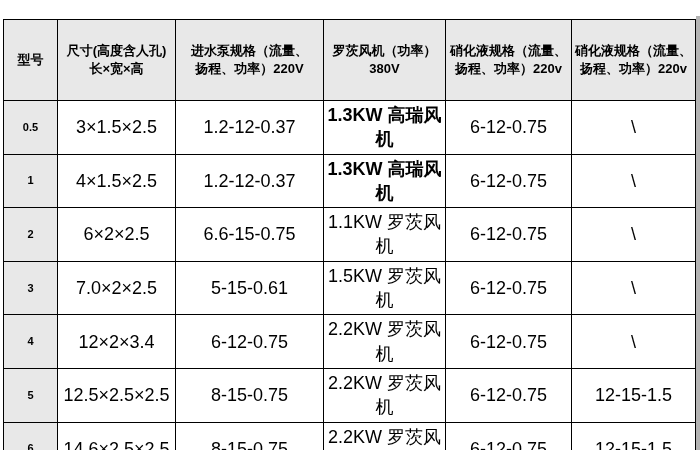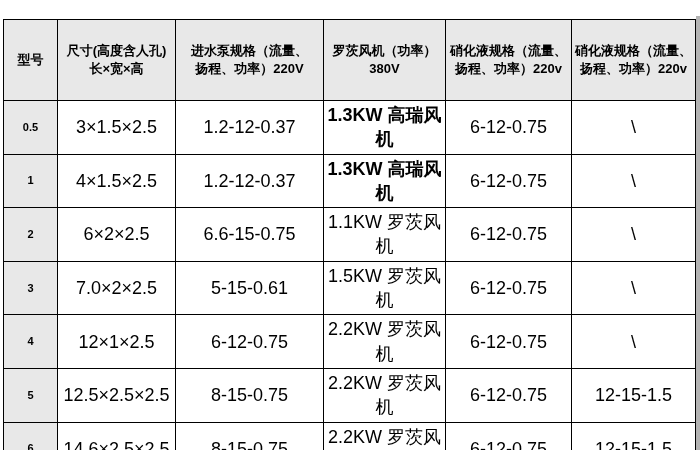--- a/index.html
+++ b/index.html
@@ -136,21 +136,21 @@
         <tr>
           <td class="model">3</td>
           <td>7.0×2×2.5</td>
           <td>5-15-0.61</td>
           <td>1.5KW 罗茨风机</td>
           <td>6-12-0.75</td>
           <td>\</td>
         </tr>
         <tr>
           <td class="model">4</td>
-          <td>12×1×2.5</td>
+          <td>12×2×3.4</td>
           <td>6-12-0.75</td>
           <td>2.2KW 罗茨风机</td>
           <td>6-12-0.75</td>
           <td>\</td>
         </tr>
         <tr>
           <td class="model">5</td>
           <td>12.5×2.5×2.5</td>
           <td>8-15-0.75</td>
           <td>2.2KW 罗茨风机</td>

